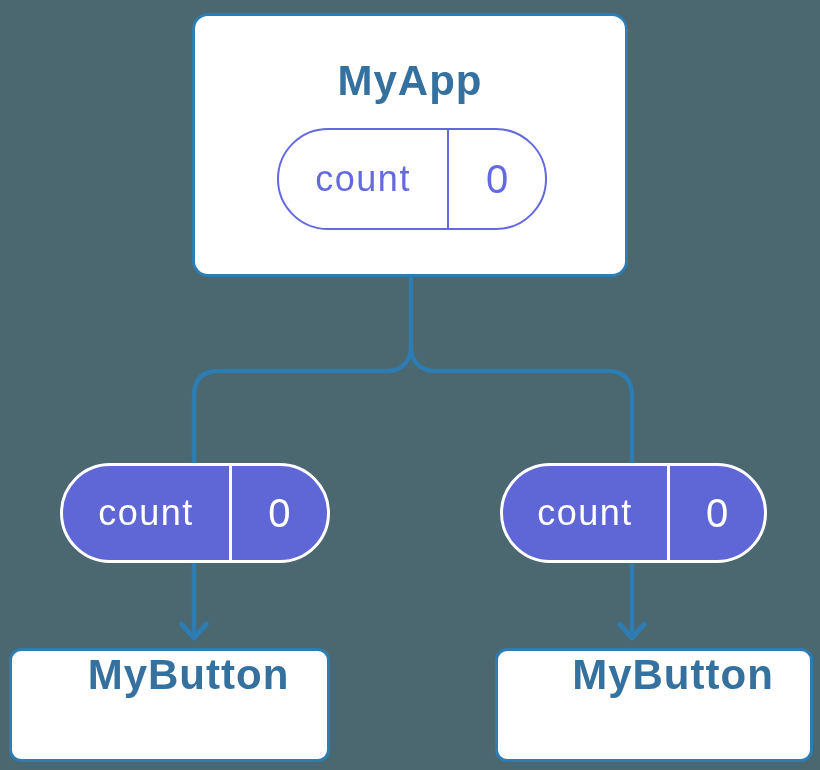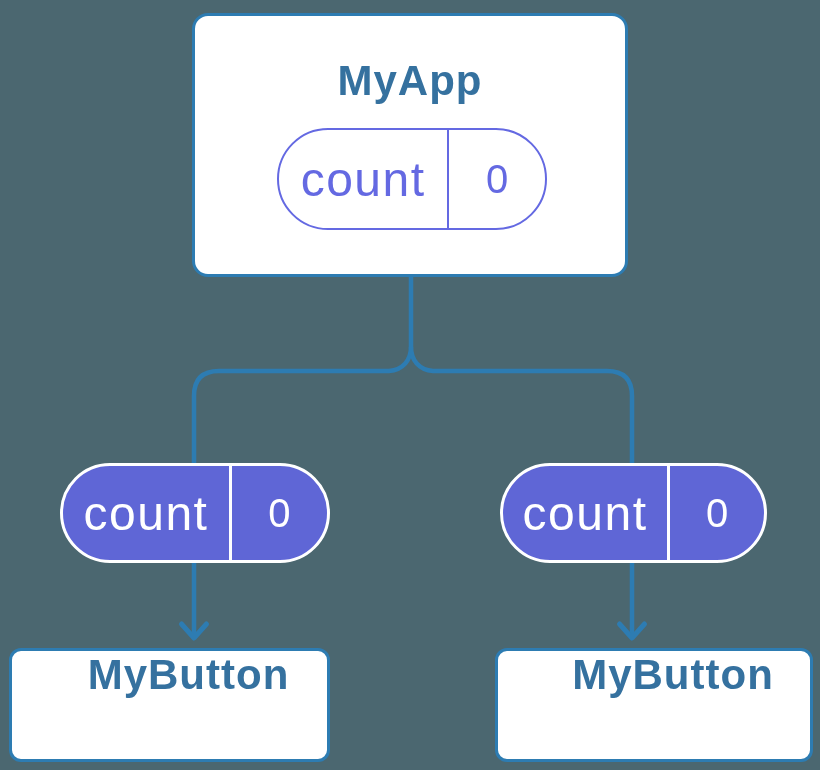--- a/index.html
+++ b/index.html
@@ -95,21 +95,21 @@
     left: 500px;
     top: 463px;
     width: 267px;
     height: 100px;
   }
   .pill-name {
     flex: 0 0 64%;
     display: flex;
     align-items: center;
     justify-content: center;
-    font-size: 48px;
+    font-size: 36px;
     letter-spacing: 1.5px;
     box-sizing: border-box;
   }
   .pill-value {
     flex: 1 1 auto;
     display: flex;
     align-items: center;
     justify-content: center;
     font-size: 40px;
   }

